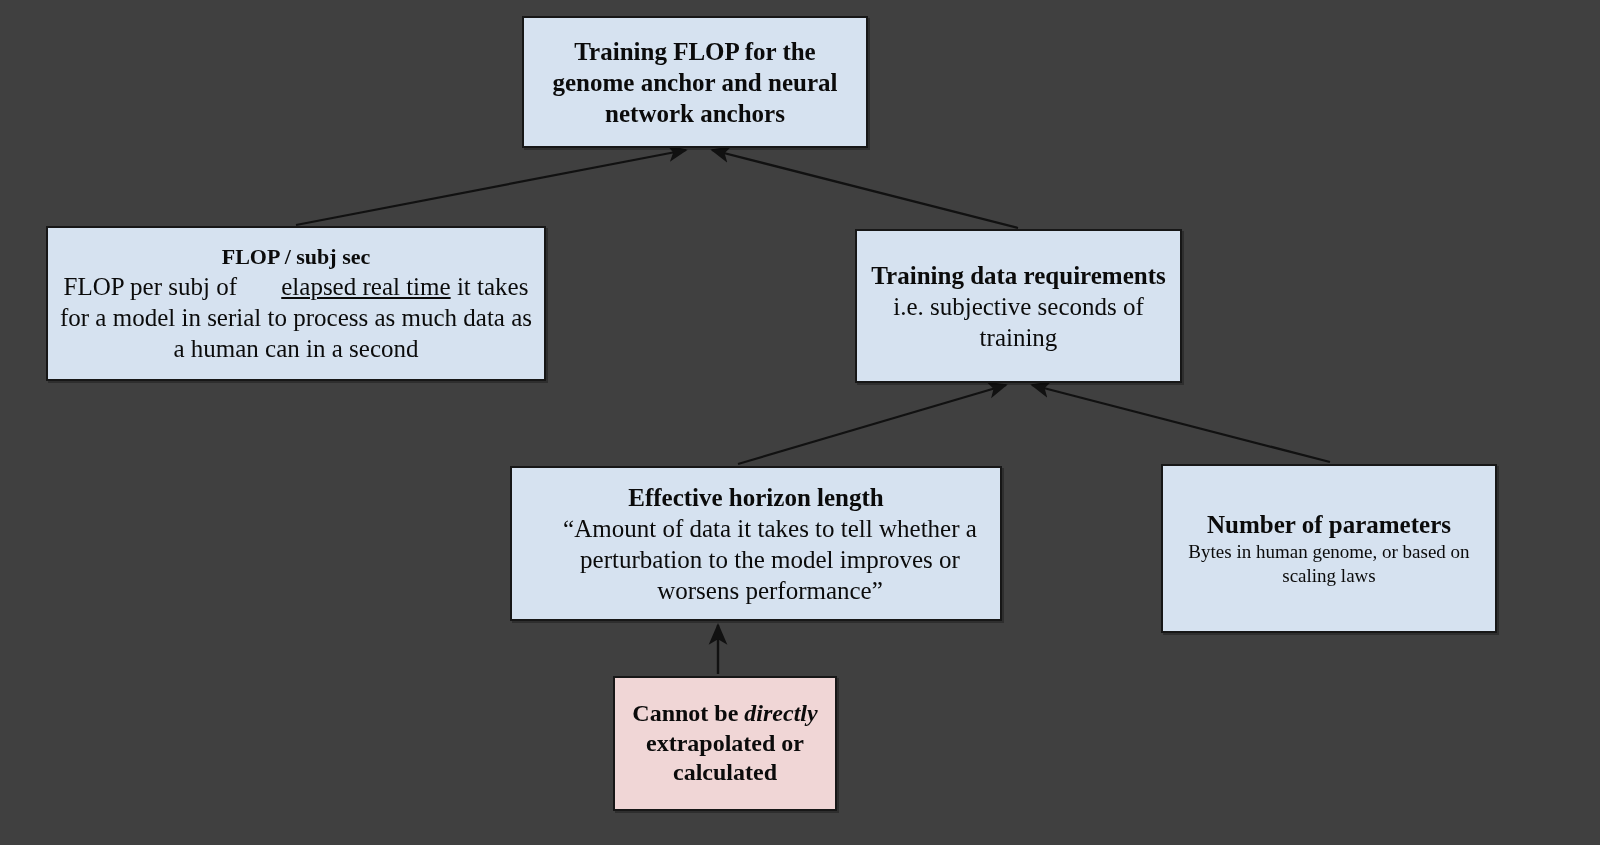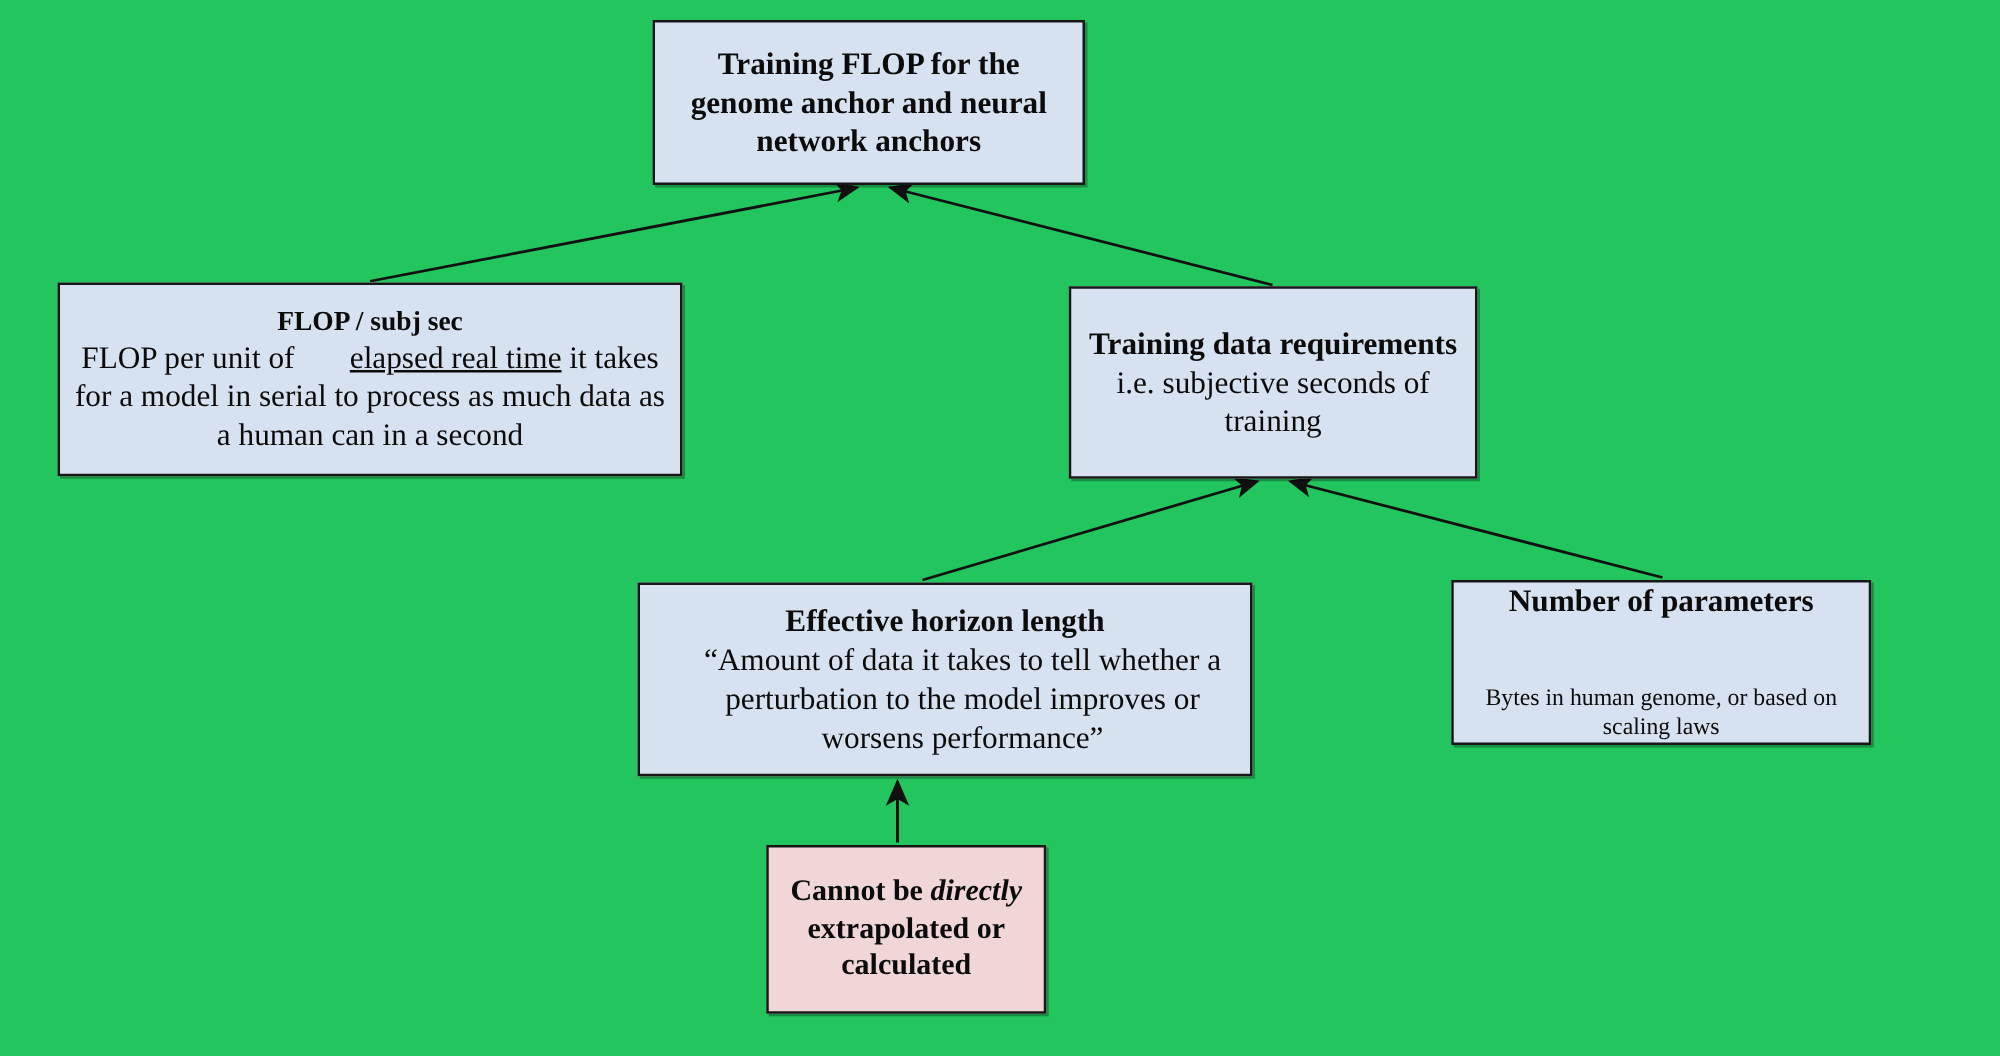--- a/index.html
+++ b/index.html
@@ -4,21 +4,21 @@
 <style>
   html, body {
     margin: 0;
     padding: 0;
     background: #ffffff;
   }
   #canvas {
     position: relative;
     width: 1600px;
     height: 845px;
-    background: #22c55e;
+    background: #404040;
     overflow: hidden;
     font-family: "Liberation Serif", "DejaVu Serif", serif;
   }
   #edges {
     position: absolute;
     left: 0; top: 0;
     width: 1600px;
     height: 845px;
     pointer-events: none;
   }
@@ -55,21 +55,21 @@
   #node-flop .desc  { font-size: 25px; padding: 0 10px; }
 
   #node-traindata { left: 855px; top: 229px; width: 327px; height: 154px; font-size: 25px; }
   #node-traindata .title { font-size: 25px; }
   #node-traindata .desc  { font-size: 25px; padding: 0 28px; }
 
   #node-horizon   { left: 510px; top: 466px; width: 492px; height: 155px; font-size: 25px; }
   #node-horizon .title { font-size: 25px; }
   #node-horizon .desc  { font-size: 25px; padding: 0 12px; margin-left: 28px; }
 
-  #node-params    { left: 1161px; top: 464px; width: 336px; height: 132px; font-size: 25px; justify-content: space-between; }
+  #node-params    { left: 1161px; top: 464px; width: 336px; height: 169px; font-size: 25px; }
   #node-params .title { font-size: 25px; }
   #node-params .desc  { font-size: 19px; padding: 0 10px; }
 
   #node-cannot    { left: 613px; top: 676px; width: 224px; height: 135px; font-size: 24px; }
   #node-cannot .title { font-size: 24px; padding: 0 8px; }
 
   .u { text-decoration: underline; margin-left: 38px; }
   .it { font-style: italic; }
 </style>
 </head>
@@ -94,21 +94,21 @@
 
     <line x1="718" y1="674" x2="718" y2="625" stroke="#111111" stroke-width="2.4" marker-end="url(#ah)"></line>
   </svg>
 
   <div class="node blue" id="node-root">
     <div class="title">Training FLOP for the genome anchor and neural network anchors</div>
   </div>
 
   <div class="node blue" id="node-flop">
     <div class="title">FLOP / subj sec</div>
-    <div class="desc"><span>FLOP per unit of </span><span class="u">elapsed real time</span><span> it takes for a model in serial  to process as much data as a human can in a second</span></div>
+    <div class="desc"><span>FLOP per subj of </span><span class="u">elapsed real time</span><span> it takes for a model in serial  to process as much data as a human can in a second</span></div>
   </div>
 
   <div class="node blue" id="node-traindata">
     <div class="title">Training data requirements</div>
     <div class="desc">i.e. subjective seconds of training</div>
   </div>
 
   <div class="node blue" id="node-horizon">
     <div class="title">Effective horizon length</div>
     <div class="desc">“Amount of data it takes to tell whether a perturbation to the model improves or worsens performance”</div>

